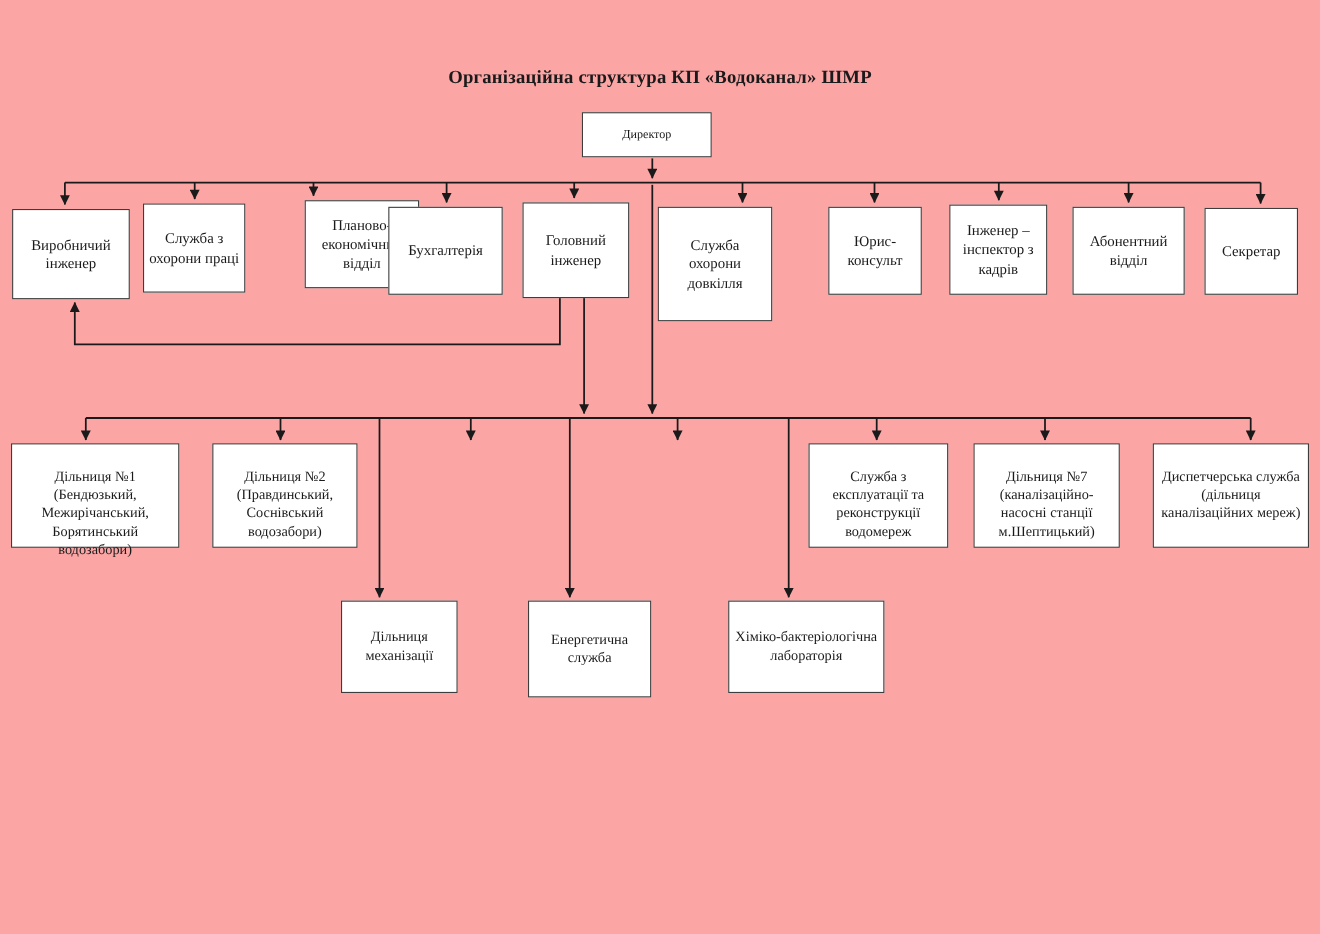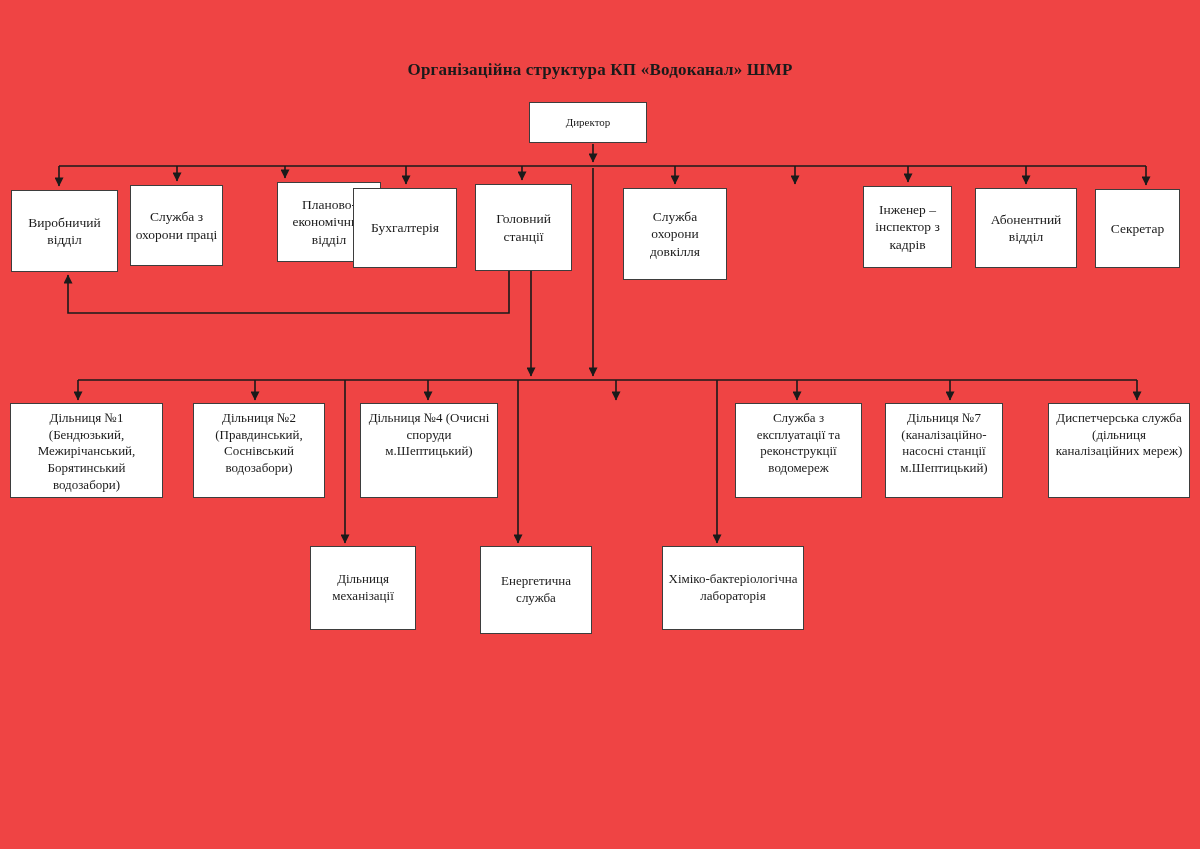--- a/index.html
+++ b/index.html
@@ -1,20 +1,20 @@
 <!DOCTYPE html>
 <html><head>
 <meta charset="utf-8">
 <style>
   html, body { margin: 0; padding: 0; background: #ffffff; }
   .canvas {
     position: relative;
     width: 1200px;
     height: 849px;
-    background: #ef4444;
+    background: #fca5a5;
     font-family: "Liberation Serif", "DejaVu Serif", serif;
     color: #1a1a1a;
     overflow: hidden;
   }
   .connectors {
     position: absolute;
     left: 0; top: 0;
     width: 1200px; height: 849px;
     pointer-events: none;
   }
@@ -34,21 +34,21 @@
     display: flex;
     align-items: center;
     justify-content: center;
     text-align: center;
     box-sizing: border-box;
     padding: 2px 4px;
     line-height: 1.28;
   }
   .node.director { font-size: 11px; }
   .node.lvl2 { font-size: 13.5px; }
-  .node.lvl3 { font-size: 13px; align-items: flex-start; padding-top: 6px; }
+  .node.lvl3 { font-size: 13px; align-items: flex-start; padding-top: 21px; }
   .node.lvl4 { font-size: 13px; margin-left: 18px; }
 </style>
 </head>
 <body>
 
 <div class="canvas">
 
   <svg class="connectors" width="1200" height="849" viewBox="0 0 1200 849" xmlns="http://www.w3.org/2000/svg">
     <defs>
       <marker id="arrow" viewBox="0 0 10 10" refX="9.5" refY="5" markerWidth="10" markerHeight="9" orient="auto-start-reverse" markerUnits="userSpaceOnUse">
@@ -93,34 +93,34 @@
       <path d="M717 380 V543" marker-end="url(#arrow)"></path>
 
       <path d="M158 209 V226"></path>
     </g>
   </svg>
 
   <div class="chart-title">Організаційна структура КП «Водоканал» ШМР</div>
 
   <div class="node director" style="left:529px; top:102px; width:118px; height:41px;">Директор</div>
 
-  <div class="node lvl2" style="left:11px; top:190px; width:107px; height:82px;">Виробничий відділ</div>
+  <div class="node lvl2" style="left:11px; top:190px; width:107px; height:82px;">Виробничий інженер</div>
   <div class="node lvl2" style="left:130px; top:185px; width:93px; height:81px;text-align:center;">Служба з охорони праці</div>
   <div class="node lvl2" style="left:233px; top:182px; width:104px; height:80px;margin-left:44px;">Планово-економічний відділ</div>
   <div class="node lvl2" style="left:353px; top:188px; width:104px; height:80px;">Бухгалтерія</div>
-  <div class="node lvl2" style="left:475px; top:184px; width:97px; height:87px;">Головний станції</div>
-  <div class="node lvl2" style="left:623px; top:188px; width:104px; height:92px;">Служба охорони довкілля</div>
+  <div class="node lvl2" style="left:475px; top:184px; width:97px; height:87px;">Головний інженер</div>
+  <div class="node lvl2" style="left:598px; top:188px; width:104px; height:104px;">Служба охорони довкілля</div>
+  <div class="node lvl2" style="left:753px; top:188px; width:85px; height:80px;">Юрис-консульт</div>
   <div class="node lvl2" style="left:975px; top:188px; width:102px; height:80px;">Абонентний відділ</div>
   <div class="node lvl2" style="left:863px; top:186px; width:89px; height:82px;">Інженер – інспектор з кадрів</div>
   <div class="node lvl2" style="left:1095px; top:189px; width:85px; height:79px;">Секретар</div>
 
   <div class="node lvl3" style="left:10px; top:403px; width:153px; height:95px;">Дільниця №1 (Бендюзький, Межирічанський, Борятинський водозабори)</div>
   <div class="node lvl3" style="left:193px; top:403px; width:132px; height:95px;">Дільниця №2 (Правдинський, Соснівський водозабори)</div>
-  <div class="node lvl3" style="left:360px; top:403px; width:138px; height:95px;">Дільниця №4 (Очисні споруди м.Шептицький)</div>
   <div class="node lvl3" style="left:735px; top:403px; width:127px; height:95px;">Служба з експлуатації та реконструкції водомереж</div>
-  <div class="node lvl3" style="left:885px; top:403px; width:118px; height:95px;">Дільниця №7 (каналізаційно-насосні станції м.Шептицький)</div>
+  <div class="node lvl3" style="left:885px; top:403px; width:133px; height:95px;">Дільниця №7 (каналізаційно-насосні станції м.Шептицький)</div>
   <div class="node lvl3" style="left:1048px; top:403px; width:142px; height:95px;">Диспетчерська служба (дільниця каналізаційних мереж)</div>
 
   <div class="node lvl4" style="left:292px; top:546px; width:106px; height:84px;">Дільниця механізації</div>
   <div class="node lvl4" style="left:462px; top:546px; width:112px; height:88px;">Енергетична служба</div>
   <div class="node lvl4" style="left:644px; top:546px; width:142px; height:84px;">Хіміко-бактеріологічна лабораторія</div>
 
 </div>
 
 </body></html>

